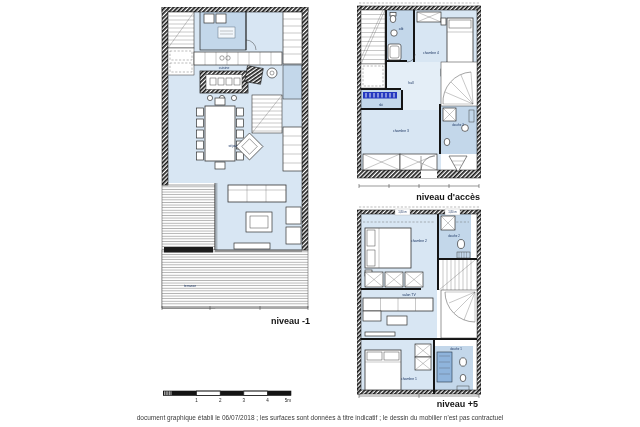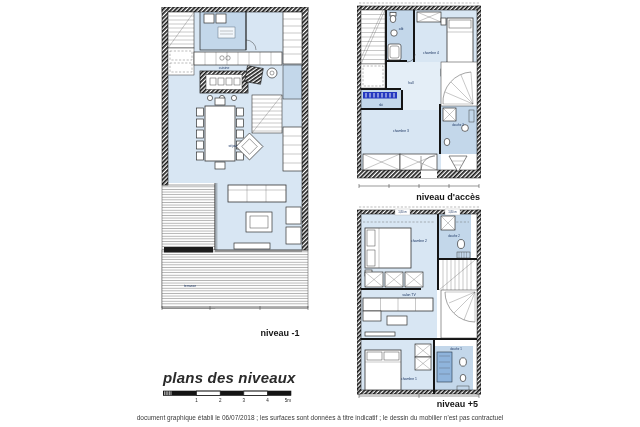--- a/index.html
+++ b/index.html
@@ -383,25 +383,24 @@
 
     <g>
       <text class="rl" x="62" y="32">chambre 2</text>
       <text class="rl2" x="97" y="27">douche 2</text>
       <text class="rl" x="52" y="86">salon TV</text>
       <text class="rl" x="52" y="170">chambre 1</text>
       <text class="rl2" x="99" y="140">douche 1</text>
     </g>
   </svg>
 
-  <div class="lvl" style="left:250px;top:328px;width:60px;text-align:center">niveau -1</div>
+  <div class="lvl" style="left:250px;top:316px;width:60px;text-align:right">niveau -1</div>
   <div class="lvl" style="left:406px;top:192px;width:74px;text-align:right">niveau d'accès</div>
   <div class="lvl" style="left:428px;top:399px;width:50px;text-align:right">niveau +5</div>
 
-  <div class="title">plans des niveaux</div>
 
   <svg style="position:absolute;left:163px;top:390px" width="130" height="14" viewBox="0 0 130 14">
     <rect x="0" y="1" width="10" height="4.5" fill="#141414"></rect>
     <path d="M1.6 1V5.5 M3.2 1V5.5 M4.8 1V5.5 M6.4 1V5.5 M8 1V5.5" stroke="#fff" stroke-width="0.7" fill="none"></path>
     <rect x="10" y="1" width="23.6" height="4.5" fill="#141414"></rect>
     <rect x="33.6" y="1" width="23.6" height="4.5" fill="#fff" stroke="#141414" stroke-width="0.7"></rect>
     <rect x="57.2" y="1" width="23.6" height="4.5" fill="#141414"></rect>
     <rect x="80.8" y="1" width="23.6" height="4.5" fill="#fff" stroke="#141414" stroke-width="0.7"></rect>
     <rect x="104.4" y="1" width="23.6" height="4.5" fill="#141414"></rect>
     <rect x="0" y="1" width="128" height="4.5" fill="none" stroke="#141414" stroke-width="0.6"></rect>

